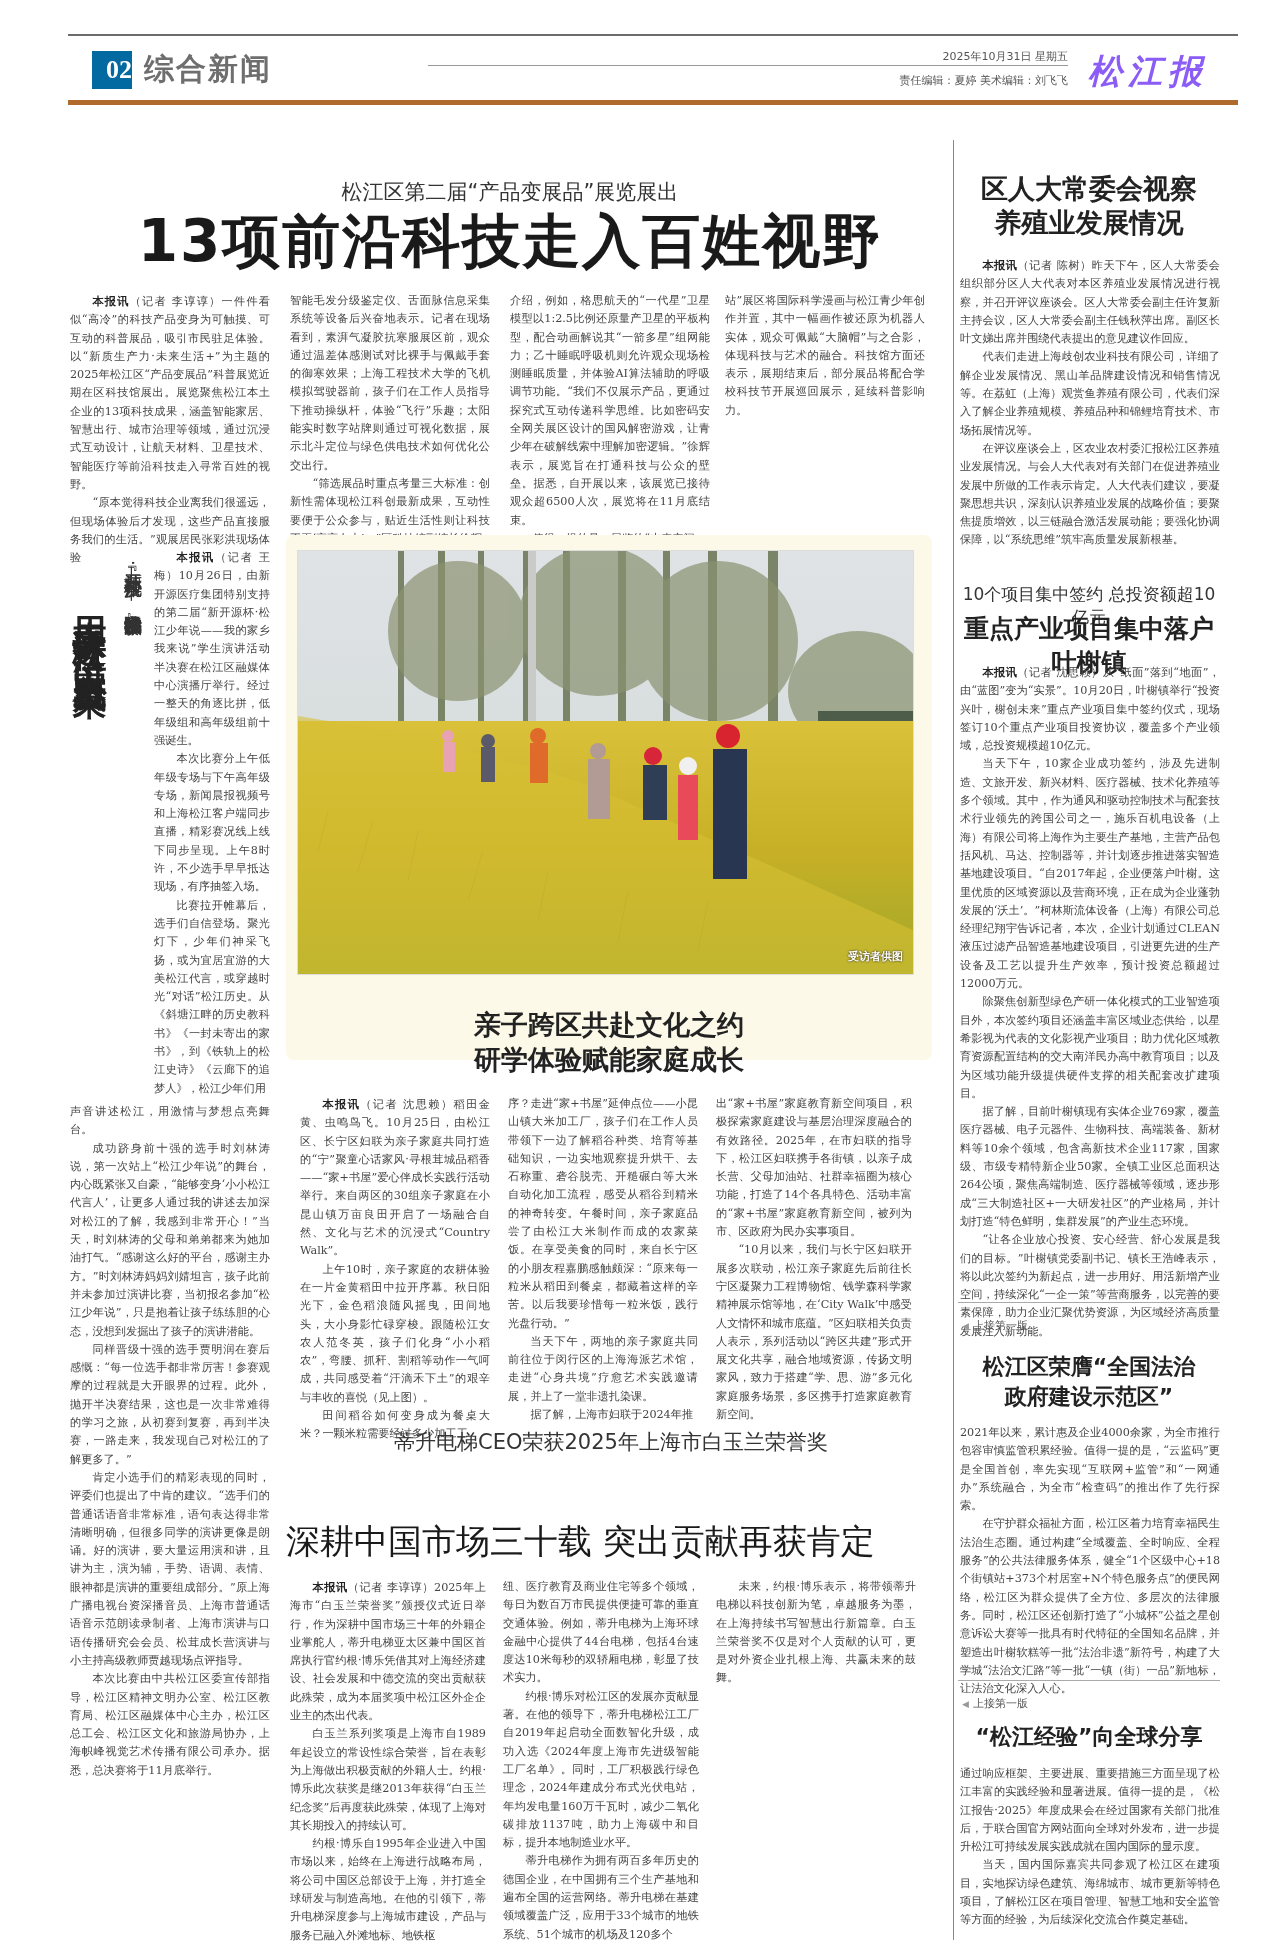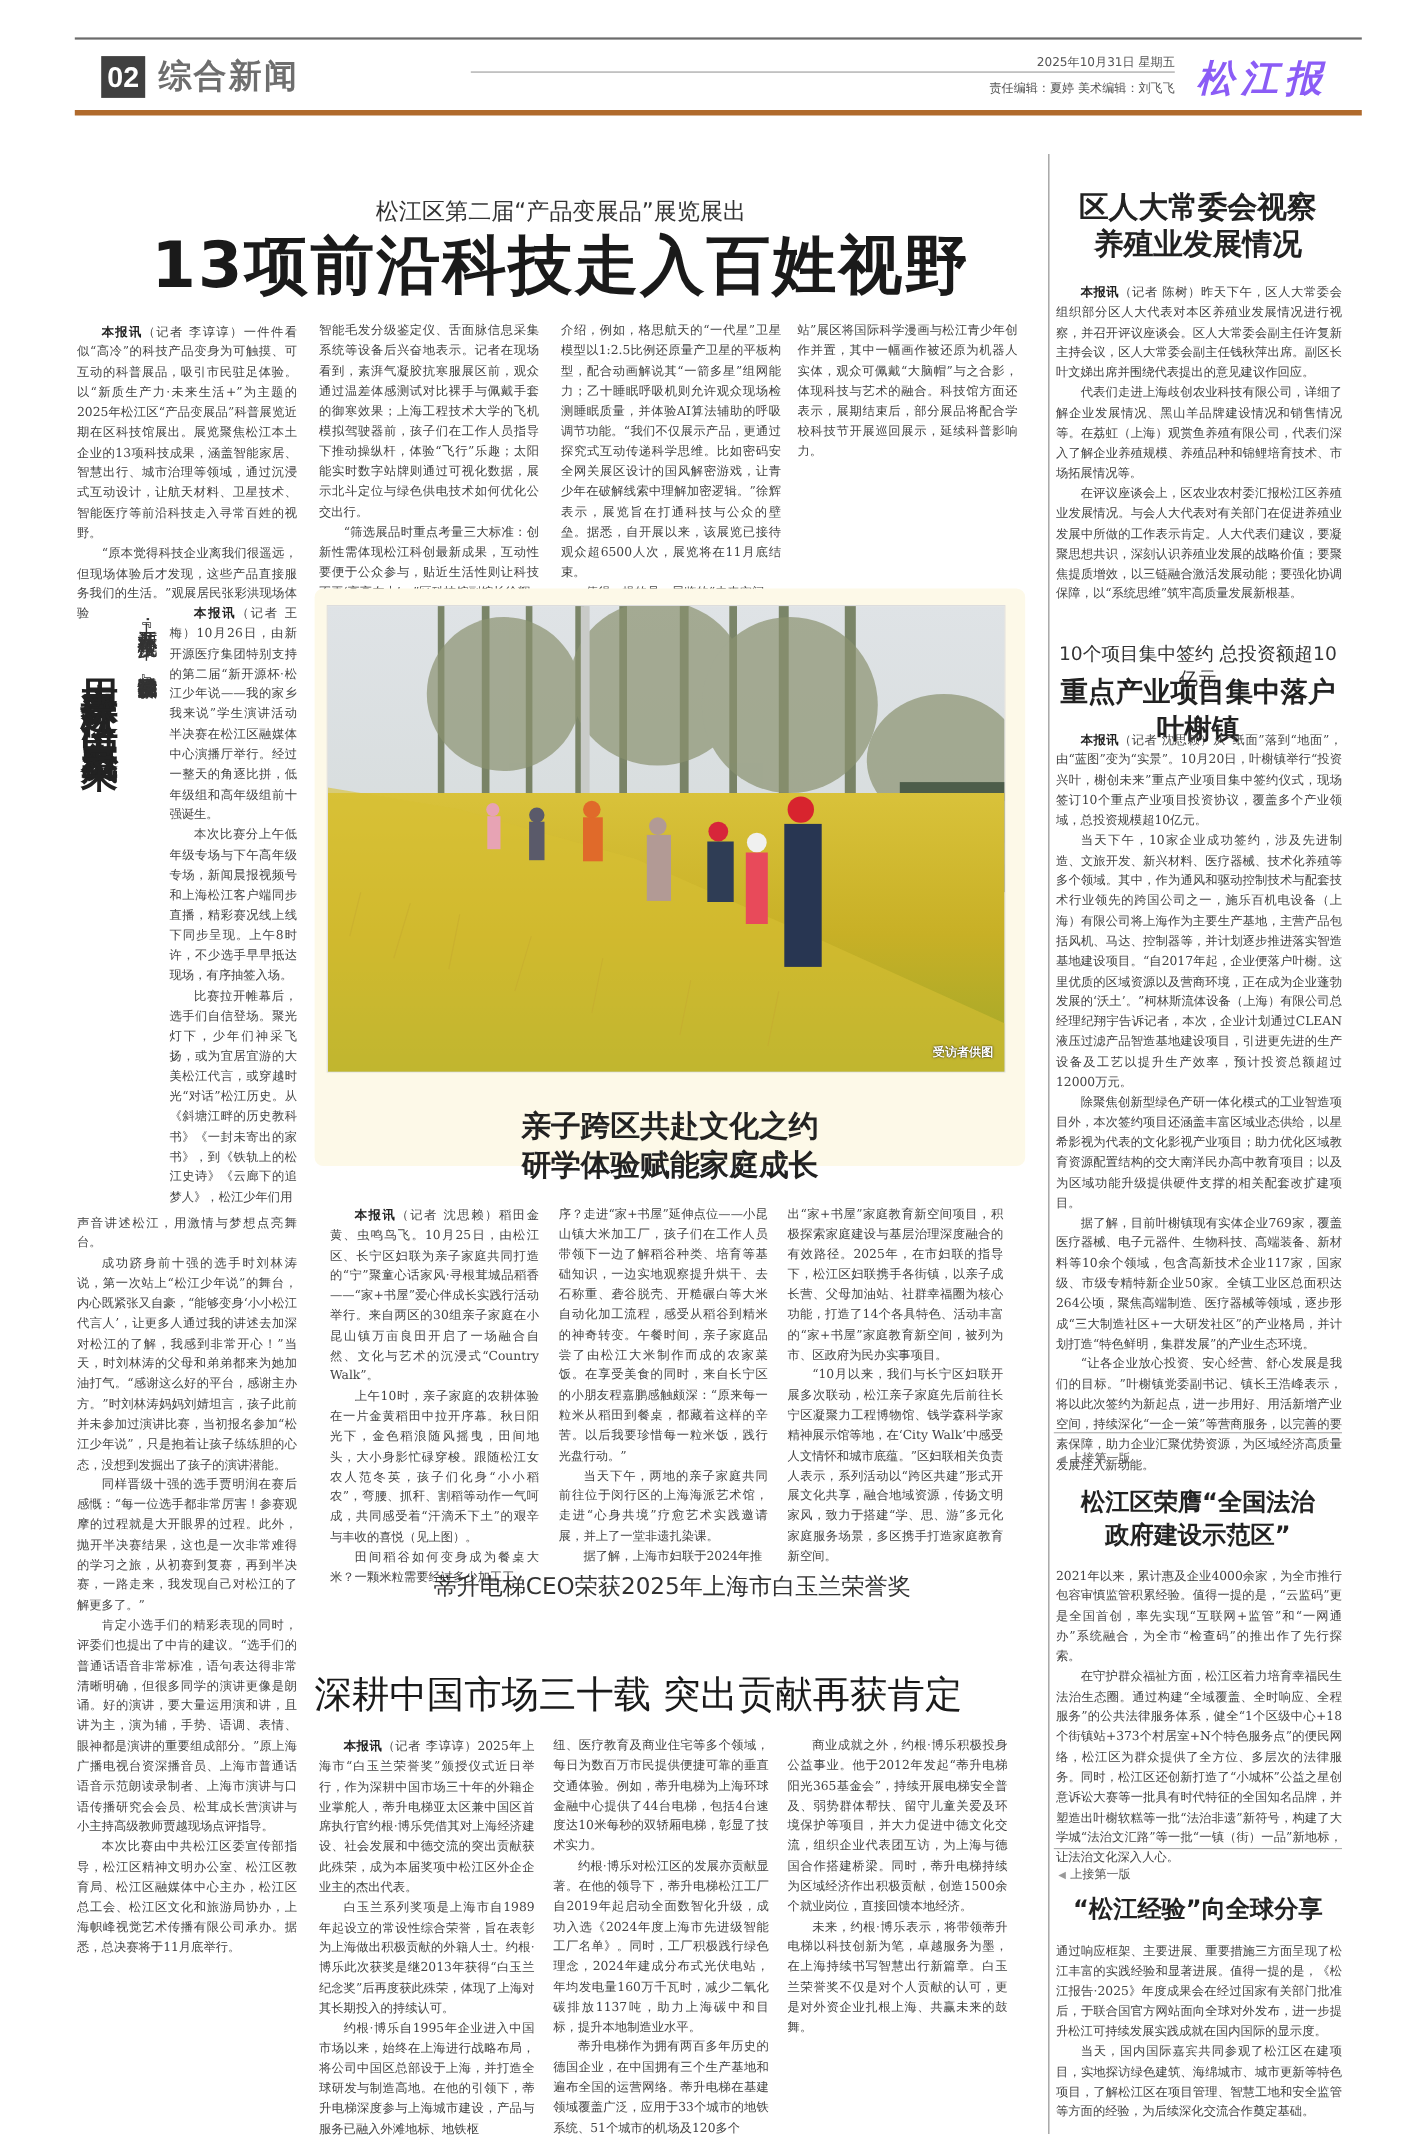--- a/index.html
+++ b/index.html
@@ -1,22 +1,22 @@
 <!DOCTYPE html>
 <html><head>
 <meta charset="utf-8">
 <style>
   * { box-sizing: border-box; margin: 0; padding: 0; }
   html, body { width: 1280px; height: 1950px; background: #ffffff; overflow: hidden; }
   body { font-family: "DejaVu Serif", "Liberation Serif", serif; color: #333; position: relative; }
 
   .topline { position: absolute; left: 68px; top: 34px; width: 1170px; height: 2px; background: #6b6b6b; }
   .masthead { position: absolute; left: 68px; top: 45px; width: 1170px; height: 55px; }
-  .page-num { position: absolute; left: 24px; top: 6px; width: 40px; height: 38px; background: #404040; color: #fff;
-    font-family: Liberation Sans, sans-serif; font-weight: bold; font-size: 26px; text-align: center; line-height: 38px; }
+  .page-num { position: absolute; left: 24px; top: 6px; width: 40px; height: 38px; background: #0369a1; color: #fff;
+    font-family: Liberation Serif, serif; font-weight: bold; font-size: 26px; text-align: right; line-height: 38px; }
   .section-title { position: absolute; left: 76px; top: 4px; font-family: "DejaVu Serif", serif; font-weight: bold;
     font-size: 30px; color: #6e6e6e; letter-spacing: 2px; }
   .mast-rule { position: absolute; left: 360px; top: 20px; width: 640px; height: 1px; background: #999; }
   .date-line { position: absolute; left: 800px; top: 4px; width: 200px; text-align: right; font-size: 11px; color: #555; font-family: "DejaVu Sans", sans-serif; }
   .editor-line { position: absolute; left: 760px; top: 28px; width: 240px; text-align: right; font-size: 11px; color: #555; font-family: "DejaVu Sans", sans-serif; }
   .logo { position: absolute; left: 1020px; top: 4px; font-family: "DejaVu Serif", serif; font-weight: bold; font-style: italic;
     font-size: 34px; color: #8b5cf6; letter-spacing: 6px; }
   .brown-bar { position: absolute; left: 68px; top: 100px; width: 1170px; height: 5px; background: #b06a2c; }
 
   .vrule { position: absolute; left: 953px; top: 140px; width: 1px; height: 1800px; background: #888; }
@@ -191,21 +191,20 @@
     <p><span class="lead">本报讯</span><span>（记者 李谆谆）</span><span>2025年上海市“白玉兰荣誉奖”颁授仪式近日举行，作为深耕中国市场三十年的外籍企业掌舵人，蒂升电梯亚太区兼中国区首席执行官约根·博乐凭借其对上海经济建设、社会发展和中德交流的突出贡献获此殊荣，成为本届奖项中松江区外企企业主的杰出代表。</span></p>
     <p>白玉兰系列奖项是上海市自1989年起设立的常设性综合荣誉，旨在表彰为上海做出积极贡献的外籍人士。约根·博乐此次获奖是继2013年获得“白玉兰纪念奖”后再度获此殊荣，体现了上海对其长期投入的持续认可。</p>
     <p>约根·博乐自1995年企业进入中国市场以来，始终在上海进行战略布局，将公司中国区总部设于上海，并打造全球研发与制造高地。在他的引领下，蒂升电梯深度参与上海城市建设，产品与服务已融入外滩地标、地铁枢</p>
   </div>
   <div class="col" style="left:503px; top:1578px; width:196px;">
     <p class="noindent">纽、医疗教育及商业住宅等多个领域，每日为数百万市民提供便捷可靠的垂直交通体验。例如，蒂升电梯为上海环球金融中心提供了44台电梯，包括4台速度达10米每秒的双轿厢电梯，彰显了技术实力。</p>
     <p>约根·博乐对松江区的发展亦贡献显著。在他的领导下，蒂升电梯松江工厂自2019年起启动全面数智化升级，成功入选《2024年度上海市先进级智能工厂名单》。同时，工厂积极践行绿色理念，2024年建成分布式光伏电站，年均发电量160万千瓦时，减少二氧化碳排放1137吨，助力上海碳中和目标，提升本地制造业水平。</p>
     <p>蒂升电梯作为拥有两百多年历史的德国企业，在中国拥有三个生产基地和遍布全国的运营网络。蒂升电梯在基建领域覆盖广泛，应用于33个城市的地铁系统、51个城市的机场及120多个</p>
   </div>
   <div class="col" style="left:716px; top:1578px; width:200px;">
-    <p>商业成就之外，约根·博乐积极投身公益事业。他于2012年发起“蒂升电梯阳光365基金会”，持续开展电梯安全普及、弱势群体帮扶、留守儿童关爱及环境保护等项目，并大力促进中德文化交流，组织企业代表团互访，为上海与德国合作搭建桥梁。同时，蒂升电梯持续为区域经济作出积极贡献，创造1500余个就业岗位，直接回馈本地经济。</p>
     <p>未来，约根·博乐表示，将带领蒂升电梯以科技创新为笔，卓越服务为墨，在上海持续书写智慧出行新篇章。白玉兰荣誉奖不仅是对个人贡献的认可，更是对外资企业扎根上海、共赢未来的鼓舞。</p>
   </div>
 </div>
 
 <div>
   <div class="right-head" style="left:958px; top:172px; width:262px; font-size:27px; line-height:34px;">区人大常委会视察</div>
   <div class="right-head" style="left:958px; top:206px; width:262px; font-size:27px; line-height:34px;">养殖业发展情况</div>
   <div class="col" style="left:960px; top:256px; width:260px;">
     <p><span class="lead">本报讯</span><span>（记者 陈树）</span><span>昨天下午，区人大常委会组织部分区人大代表对本区养殖业发展情况进行视察，并召开评议座谈会。区人大常委会副主任许复新主持会议，区人大常委会副主任钱秋萍出席。副区长叶文娣出席并围绕代表提出的意见建议作回应。</span></p>
     <p>代表们走进上海歧创农业科技有限公司，详细了解企业发展情况、黑山羊品牌建设情况和销售情况等。在荔虹（上海）观赏鱼养殖有限公司，代表们深入了解企业养殖规模、养殖品种和锦鲤培育技术、市场拓展情况等。</p>

